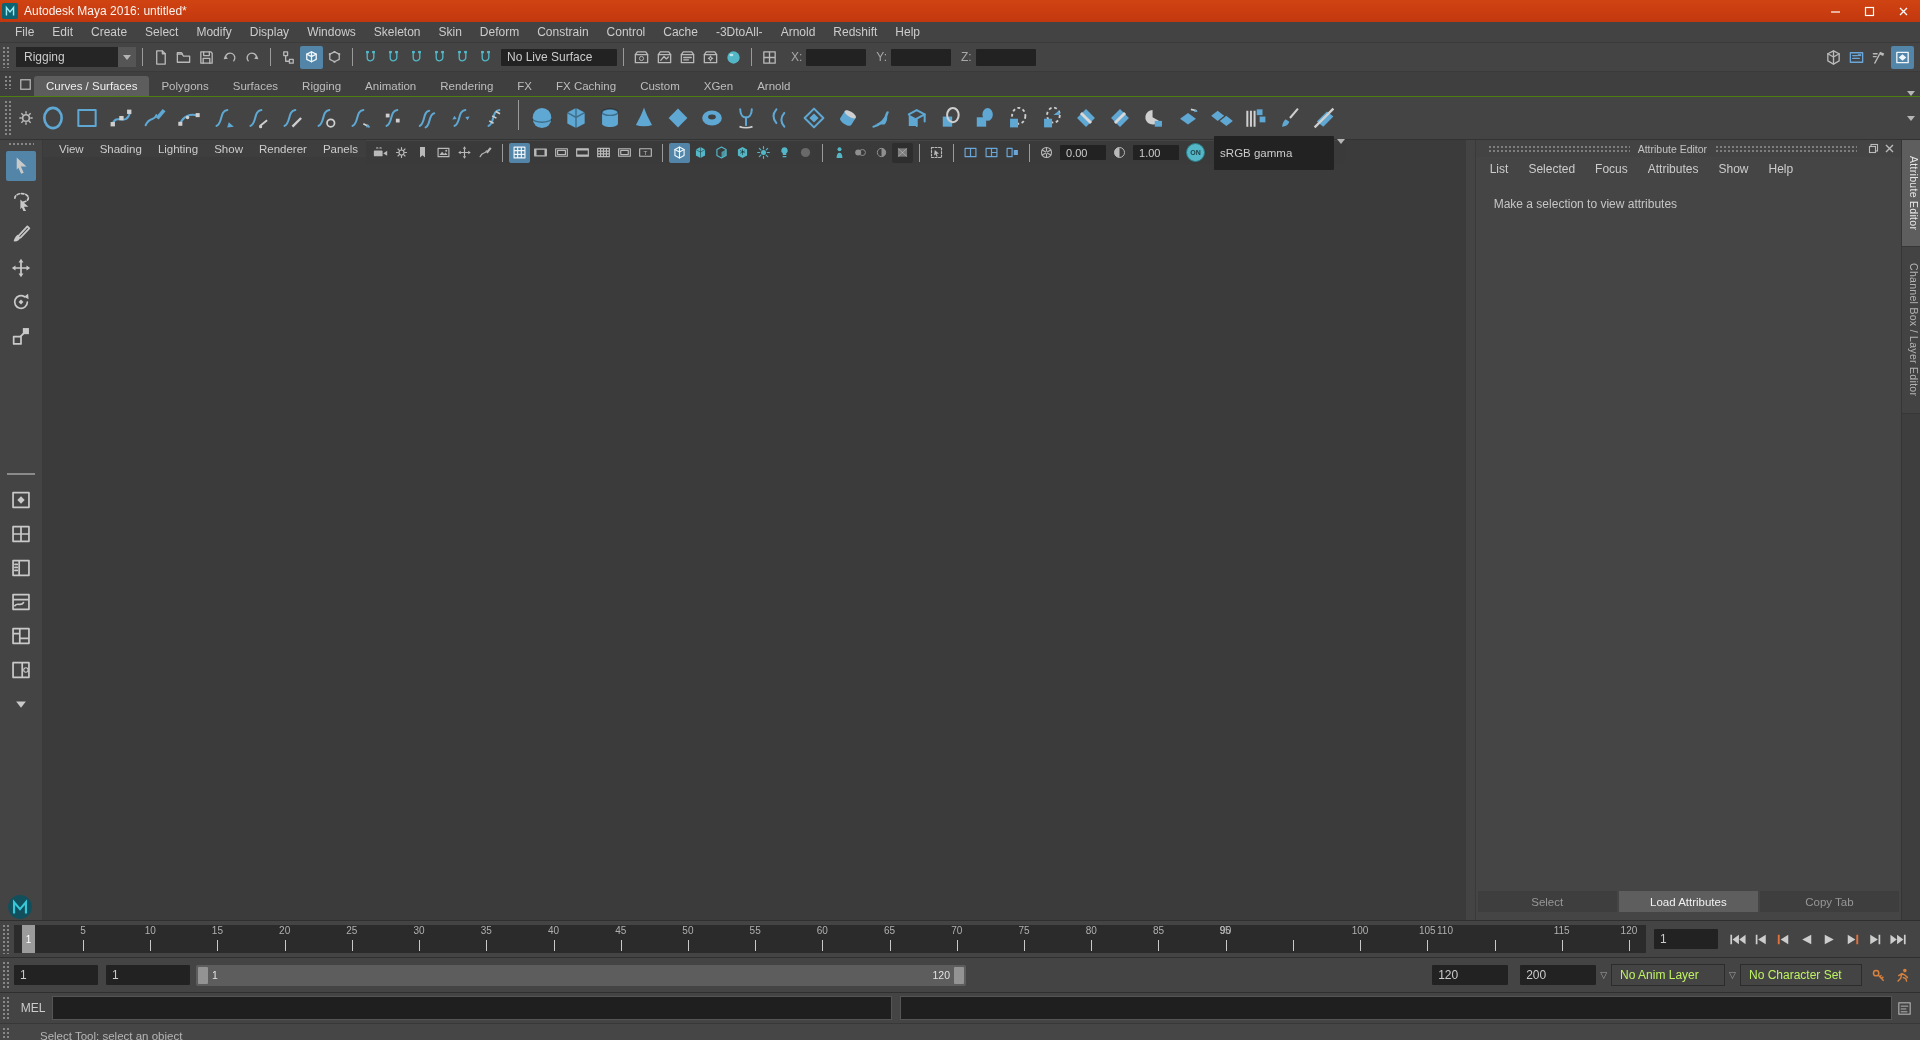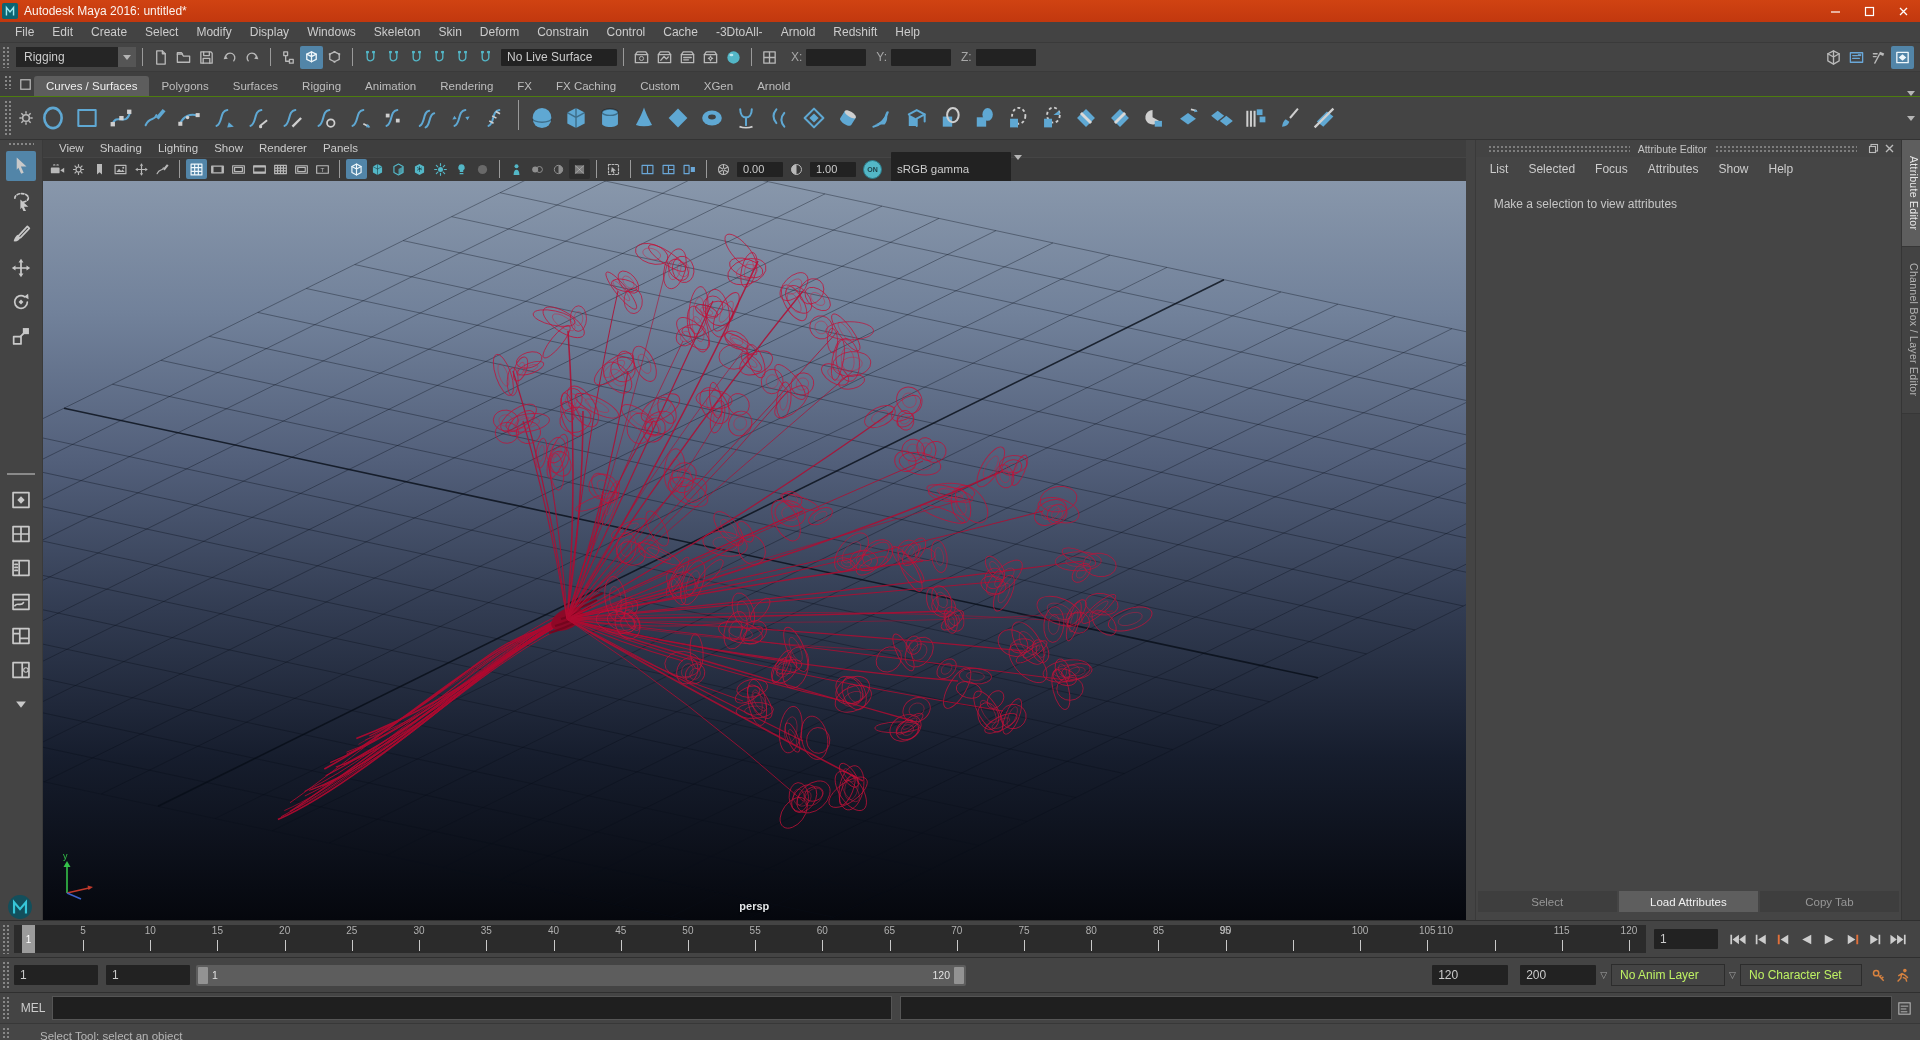--- a/index.html
+++ b/index.html
@@ -50,21 +50,21 @@
   .shelf-arrows{margin-left:auto;display:flex;flex-direction:column;align-items:center;justify-content:center;width:18px;gap:3px}
 
   
   .main{display:flex;height:780px}
   .toolbox{width:42px;background:#444;display:flex;flex-direction:column;align-items:center;border-right:1px solid #3a3a3a;position:relative}
   .toolbox .icon{width:30px;height:30px;margin:2px 0;color:#c9c9c9}
   .toolbox .icon svg{width:22px;height:22px}
   .toolbox .tsep{width:28px;height:2px;background:#8a8a8a;margin:10px 0 8px}
   .toolbox .corner-logo{position:absolute;bottom:2px;left:7px;width:26px;height:24px}
 
-  .viewport{width:1425px;display:flex;flex-direction:column;background:#3b3b3b;position:relative}
+  .viewport{width:1425px;display:flex;flex-direction:row;background:#3b3b3b;position:relative}
   .vpmenus{height:17px;background:#3e3e3e;display:flex;align-items:center;padding-left:8px}
   .vpmenus .menu-item{padding:1px 8px;font-size:11.5px;color:#ccc}
   .vptools{height:23px;background:#3a3a3a;display:flex;align-items:center;padding-left:4px;border-top:1px solid #454545}
   .vptools .icon{width:21px;height:20px}
   .vptools .icon svg{width:15px;height:15px}
   .vptools .field{height:15px;font-size:11px;margin:0 3px;width:34px}
   .onbtn{width:17px;height:17px;border-radius:50%;background:#53b7c7;color:#1c3d44;font-size:7px;font-weight:bold;
     display:flex;align-items:center;justify-content:center;margin:0 4px;border:1px solid #2d7c8a}
   .cmbox{display:flex;align-items:center;height:18px;margin-left:2px}
   .cmbox .dd-text{min-width:108px;font-size:11.5px}

